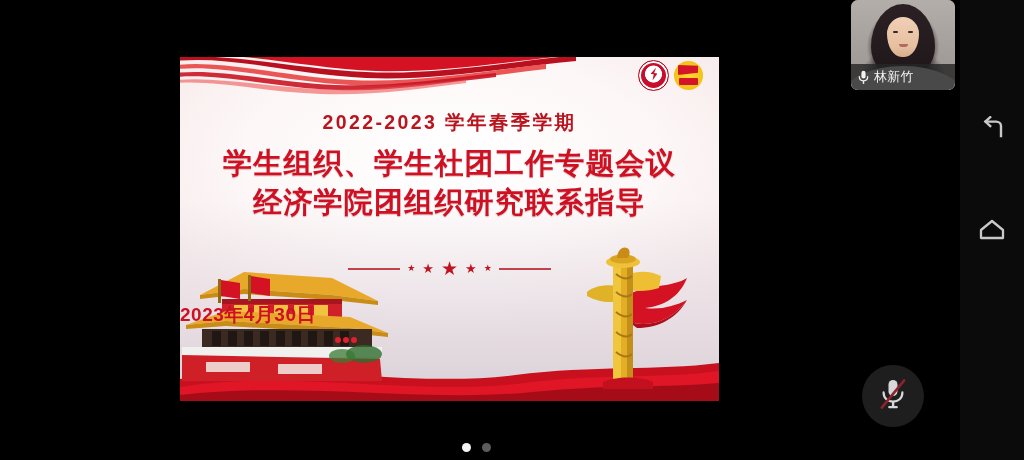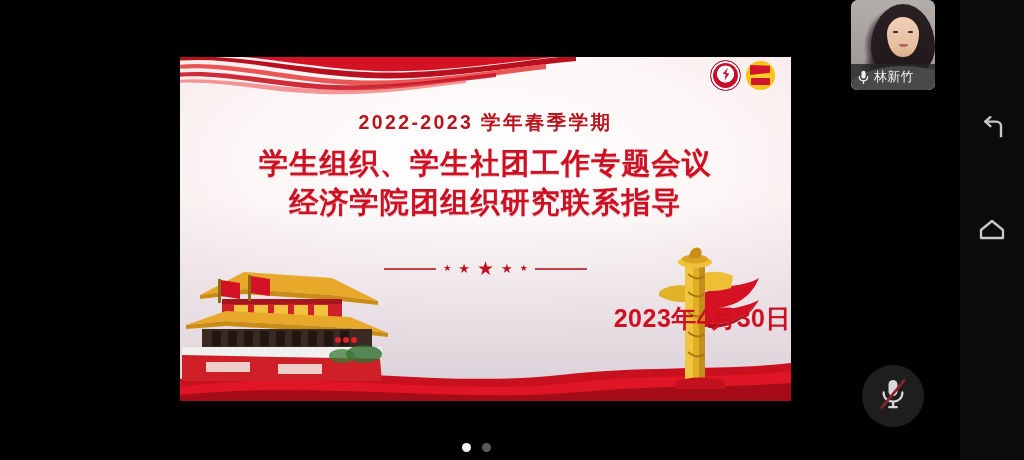--- a/index.html
+++ b/index.html
@@ -14,21 +14,21 @@
     background: #000000;
     overflow: hidden;
     font-family: "Liberation Sans", sans-serif;
   }
 
   
   #slide-stage {
     position: absolute;
     left: 180px;
     top: 57px;
-    width: 611px;
+    width: 539px;
     height: 344px;
     overflow: hidden;
     background: #bef264;
   }
   .slide-bg {
     position: absolute;
     inset: 0;
     background:
       radial-gradient(ellipse 70% 55% at 50% 30%, #ffffff 0%, #fdf7f7 55%, #f6e8e9 100%);
   }
@@ -162,22 +162,22 @@
     display: inline-block;
   }
   .star.s1 { font-size: 9px; }
   .star.s2 { font-size: 13px; }
   .star.s3 { font-size: 19px; }
 
   .slide-date {
     position: absolute;
     left: 0; right: 0;
     top: 245px;
-    text-align: right;
-    font-size: 25px;
+    text-align: left;
+    font-size: 19px;
     font-weight: 700;
     color: #cf1023;
     letter-spacing: .5px;
     z-index: 6;
     font-family: "Liberation Sans", sans-serif;
   }
 
   
   .gate {
     position: absolute;
@@ -198,21 +198,21 @@
     height: 145px;
     z-index: 5;
   }
   .huabiao svg { display:block; }
 
   
   #participant-tile {
     position: absolute;
     left: 851px;
     top: 0px;
-    width: 84px;
+    width: 104px;
     height: 90px;
     border-radius: 7px;
     overflow: hidden;
     background: #7e7a78;
     z-index: 50;
   }
   .pt-photo {
     position: absolute;
     inset: 0;
     background:

